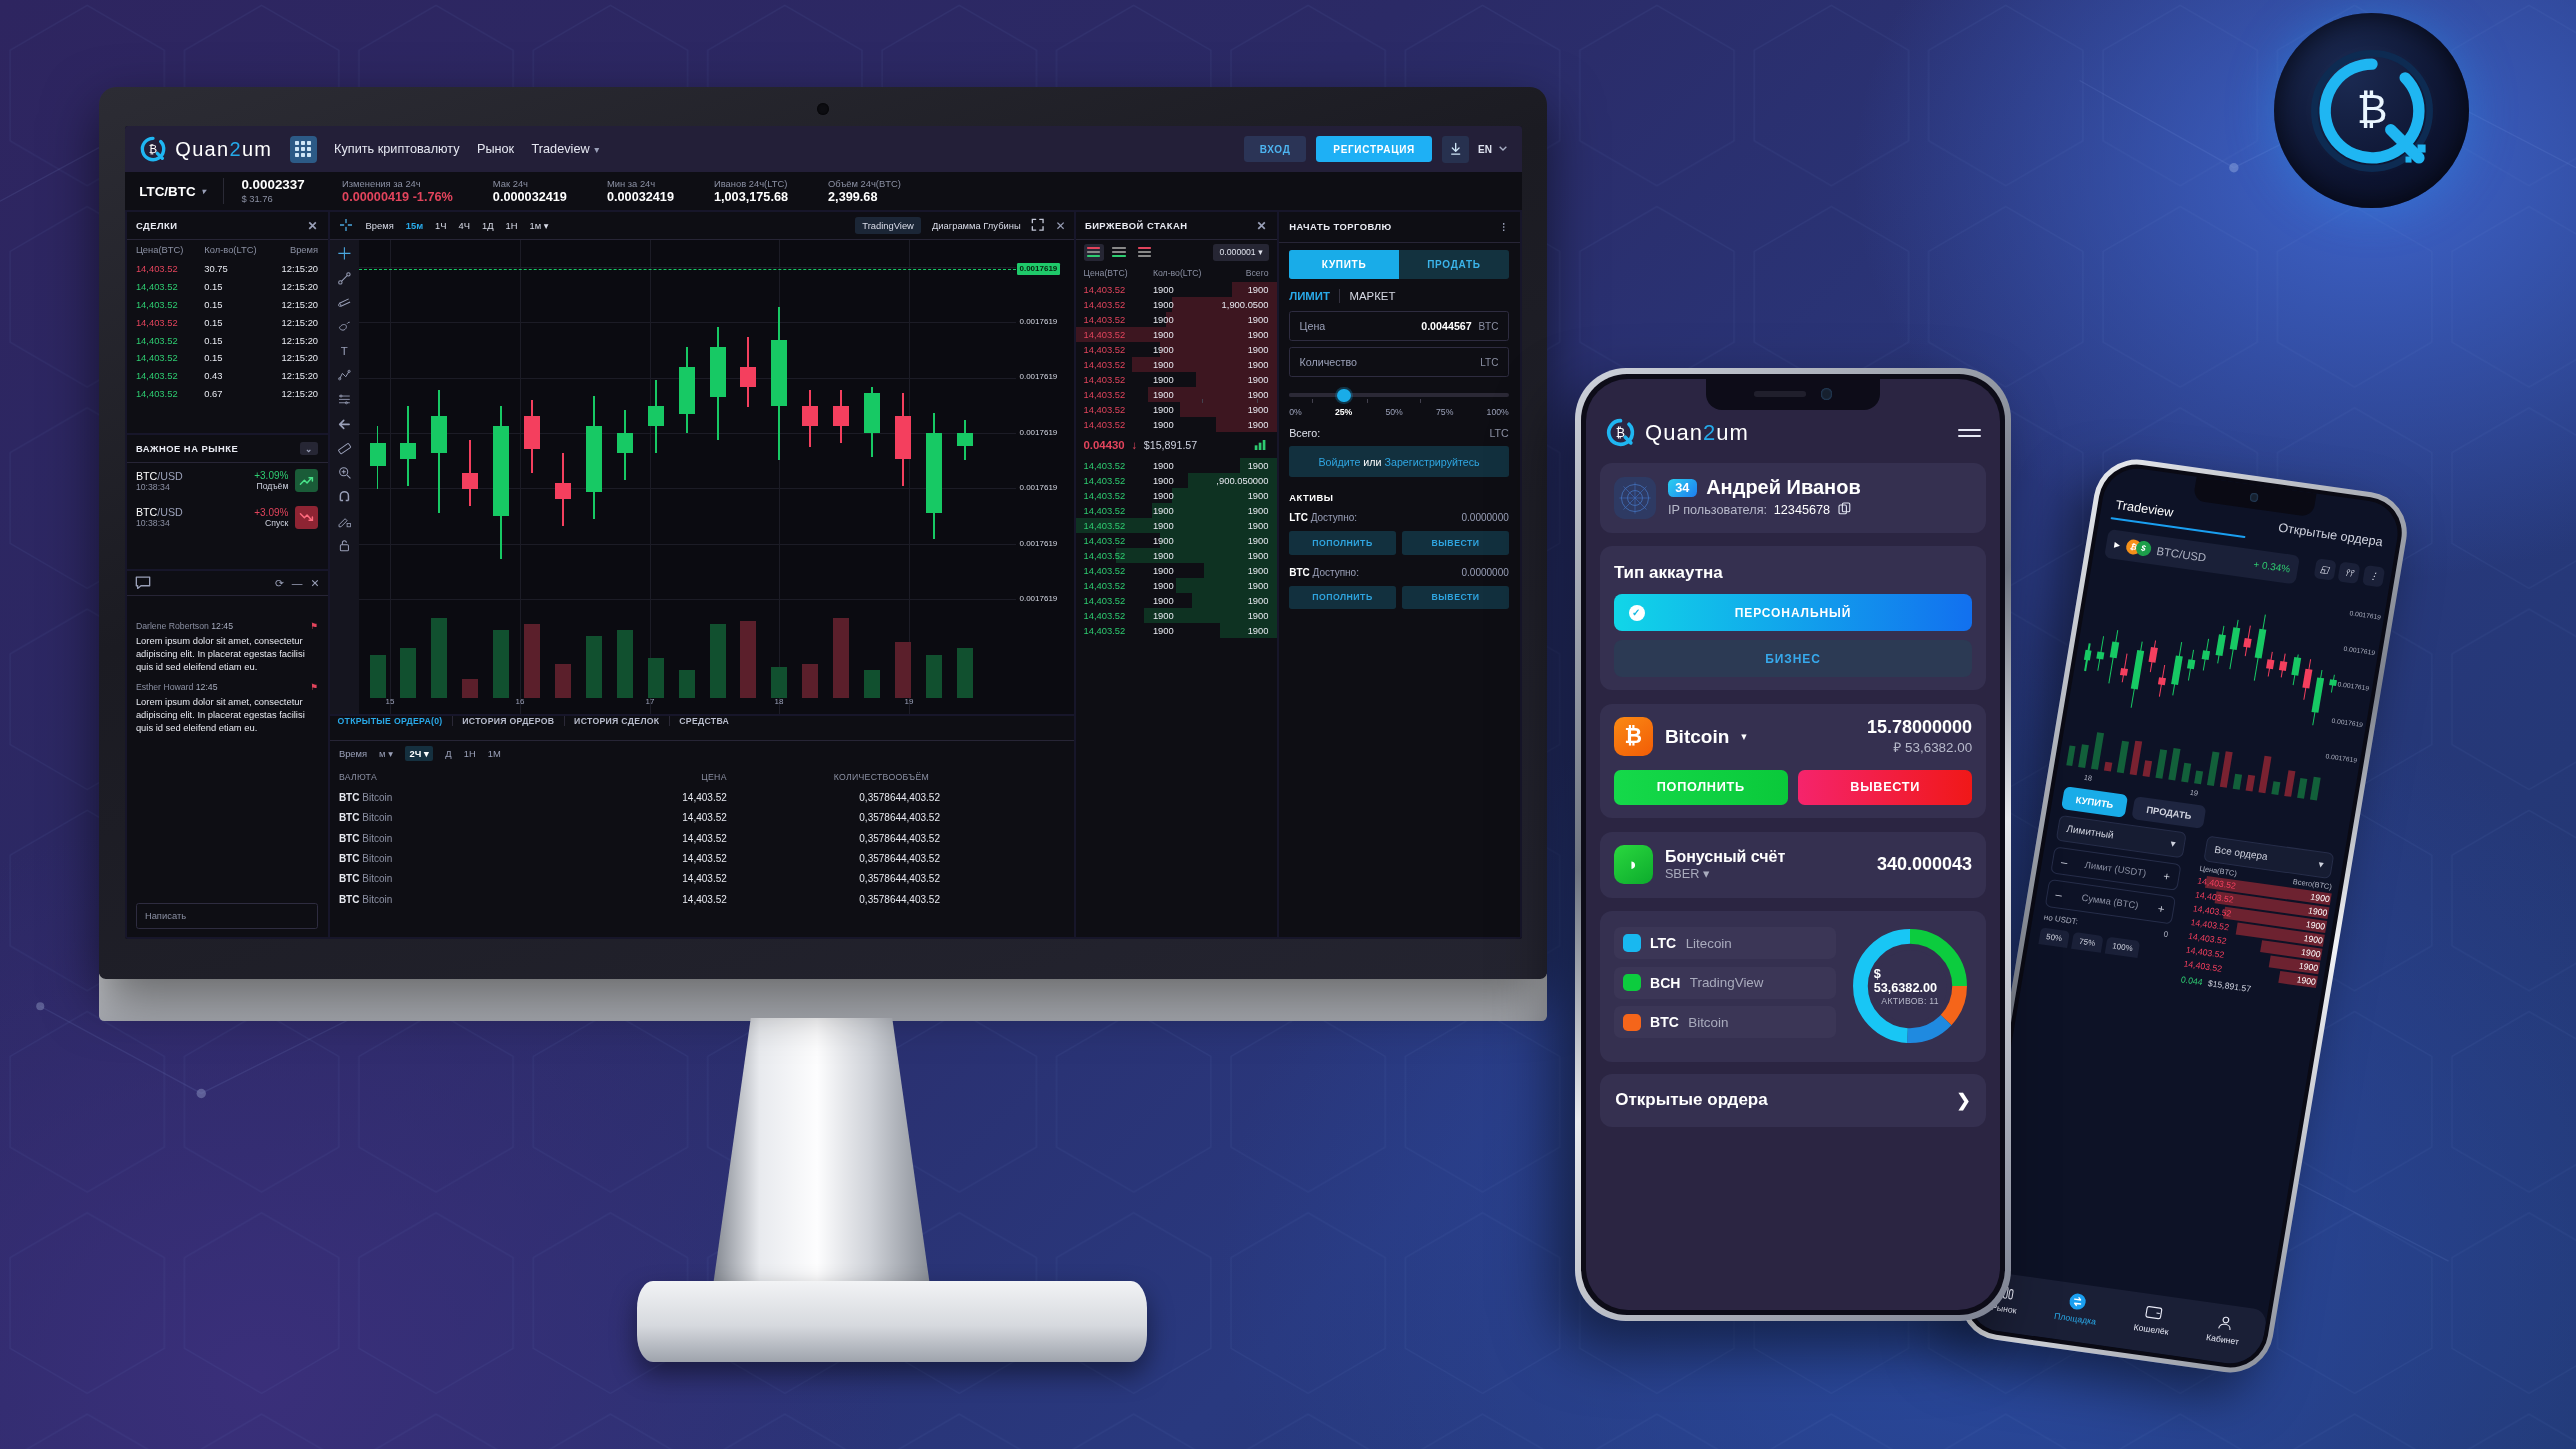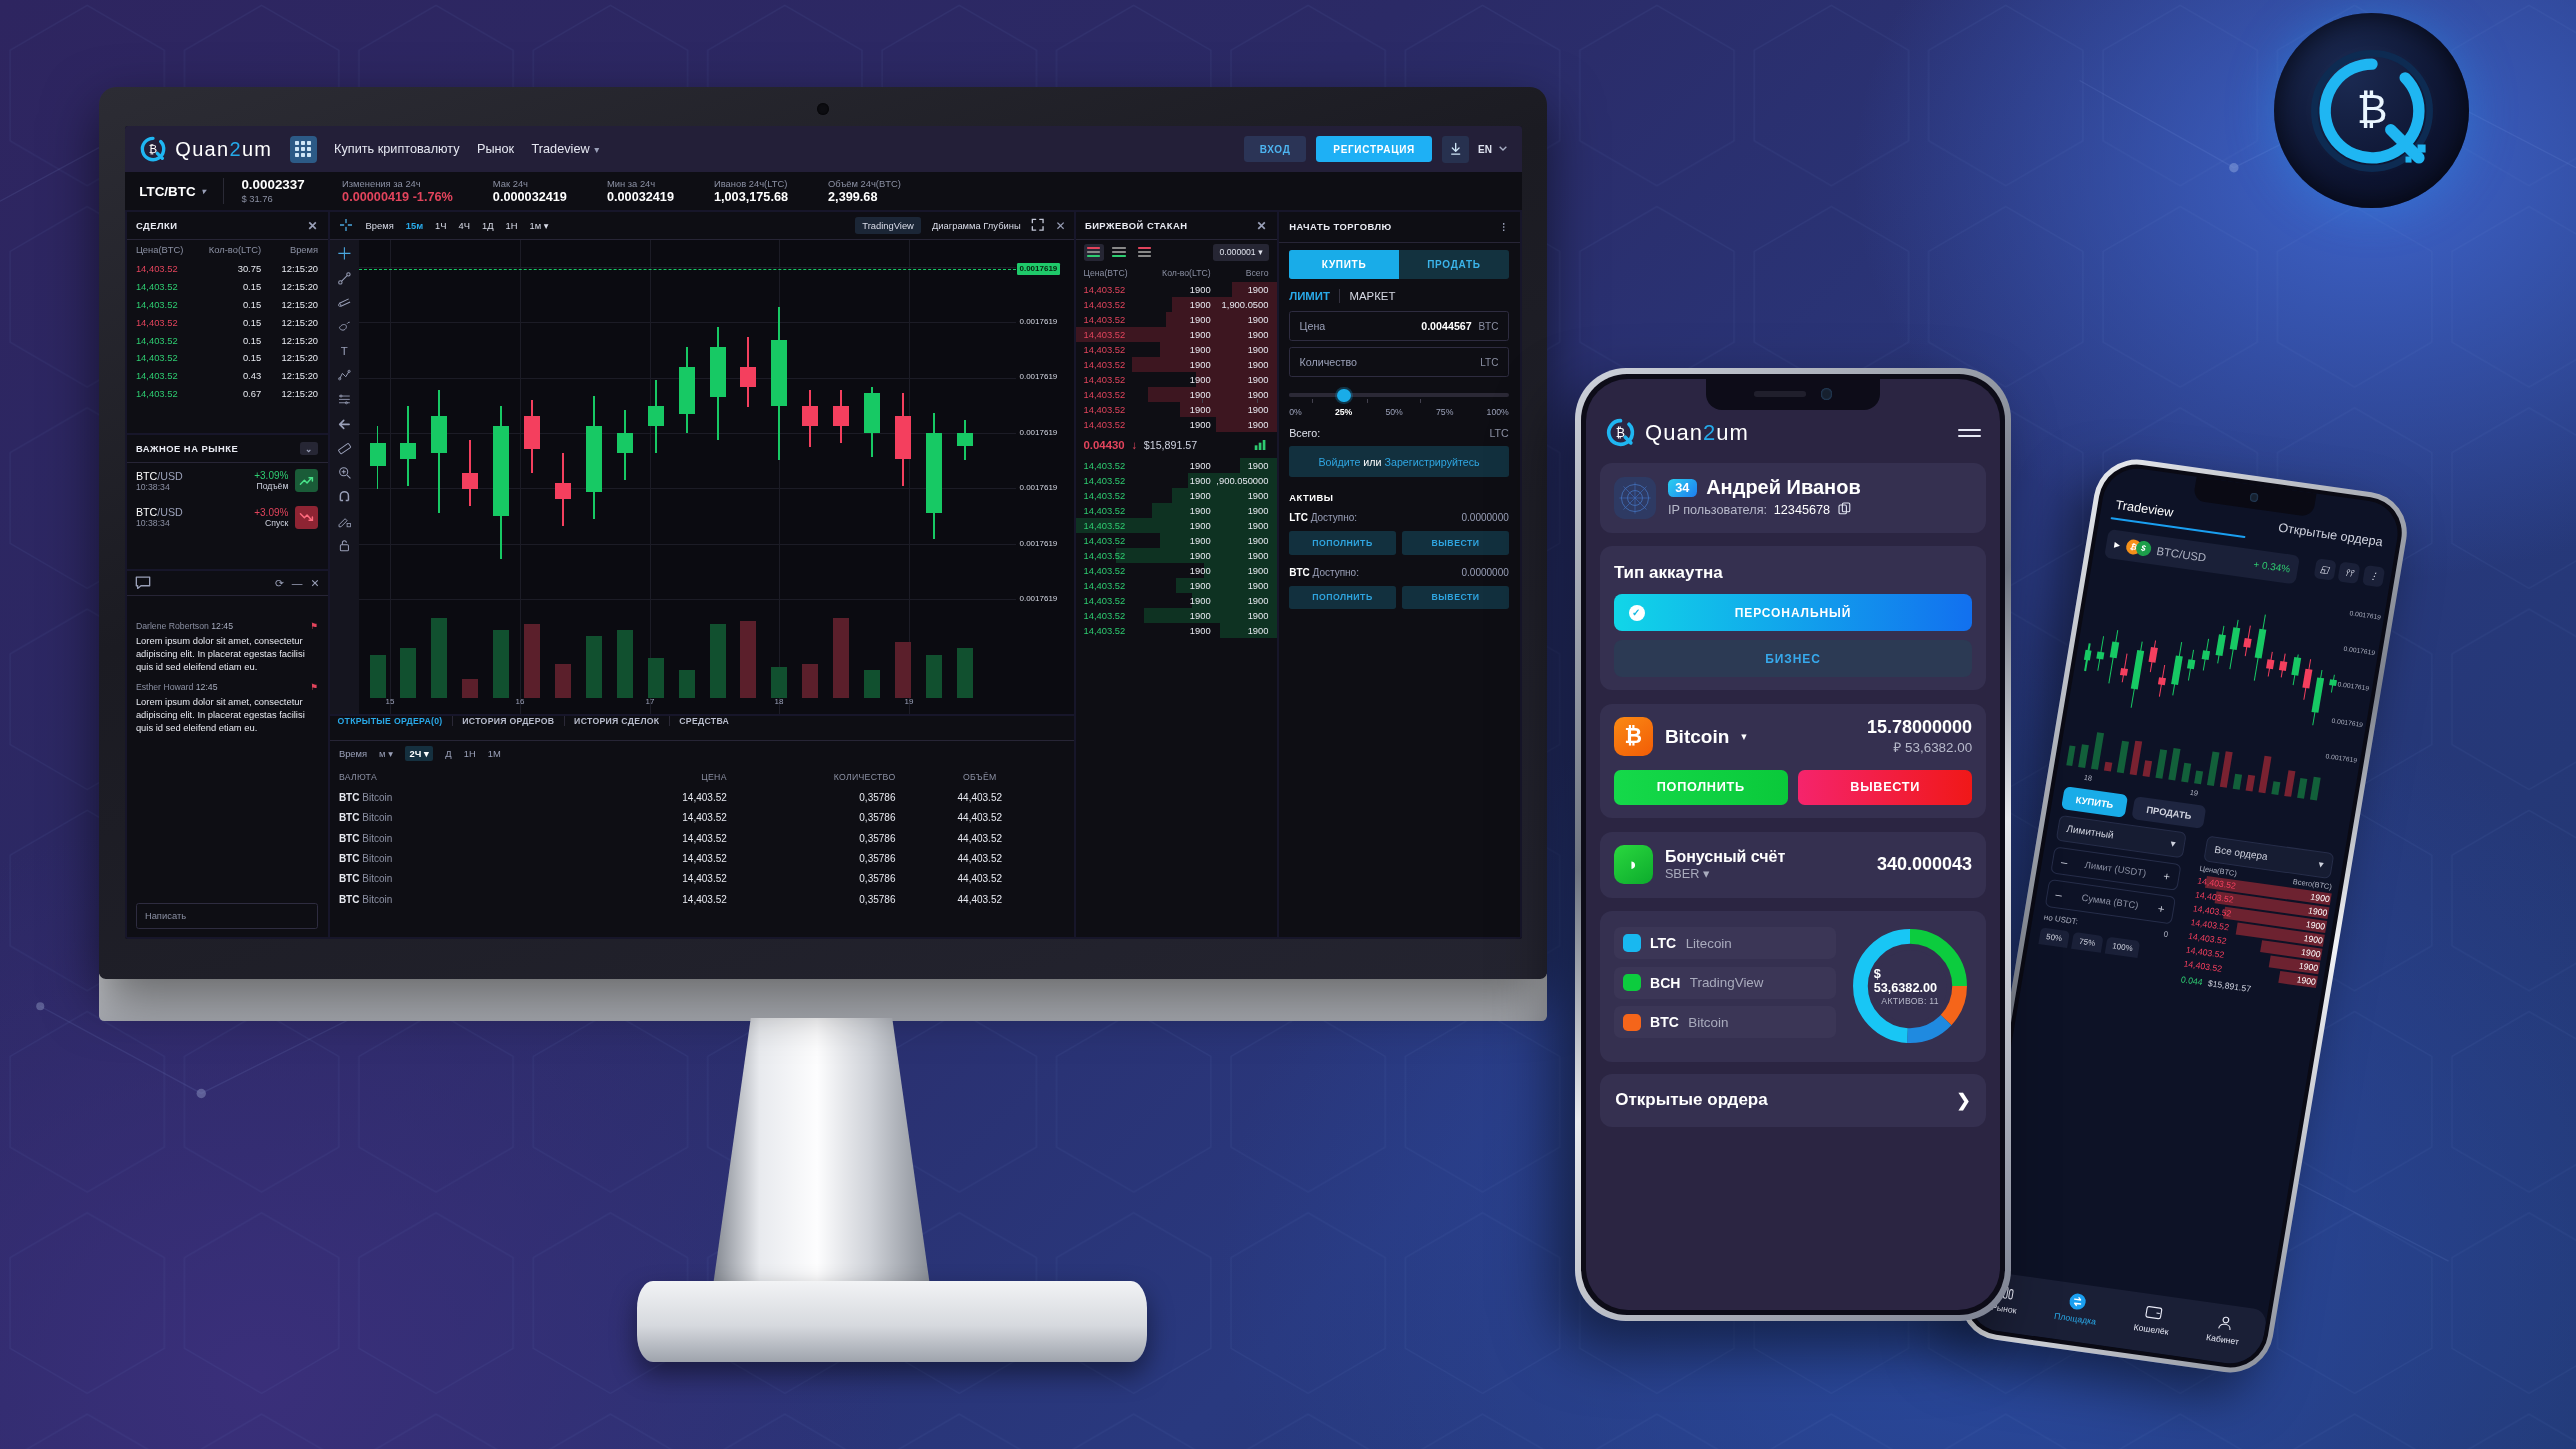--- a/index.html
+++ b/index.html
@@ -78,21 +78,21 @@
   .col-right { width:241px; }
   .panel { background:#0e0e14; display:flex; flex-direction:column; min-height:0; }
   .p-head { height:27px; display:flex; align-items:center; justify-content:space-between;
             padding:0 9.4px; color:#e9ebf3; font-size:9.4px; font-weight:bold; letter-spacing:0.5px; flex:0 0 27px; }
   .p-head .x { color:#9aa0b8; font-size:12px; }
   .p-divider { height:0.7px; background:#272536; }
 
   .tbl { font-size:9.4px; width:100%; }
   .tbl .hr { display:flex; padding:4.7px 9.4px; color:#8b90a3; }
   .tbl .r { display:flex; padding:3.4px 9.4px; }
-  .c1 { flex:1.2; } .c2 { flex:1; text-align:right; } .c3 { flex:1; text-align:right; }
+  .c1 { flex:1.2; } .c2 { flex:1; text-align:left; } .c3 { flex:1; text-align:right; }
   .up { color:#2ecc71; } .down { color:#e2445c; } .wt { color:#e7e9f0; }
 
   .mk-row { display:flex; align-items:center; padding:6.7px 9.4px; gap:6.7px; }
   .mk-row .nm { color:#fff; font-size:10.7px; }
   .mk-row .nm span { color:#9aa0b8; }
   .mk-row .tm { color:#8b90a3; font-size:8.7px; }
   .mk-row .pc { font-size:10px; text-align:right; }
   .mk-badge { width:23px; height:23px; border-radius:3.4px; display:flex; align-items:center; justify-content:center; }
   .mk-badge.g { background:#1a5c38; } .mk-badge.r { background:#8e2433; }
 
@@ -127,21 +127,21 @@
   .tabs { height:24px; display:flex; align-items:flex-start; gap:0; flex:0 0 24px; padding:0 8px; }
   .tab { color:#b9bdcd; font-size:8.7px; font-weight:bold; letter-spacing:0.3px; padding:0 9.4px;
          border-right:0.7px solid #2a2836; }
   .tab:first-child { padding-left:0; }
   .tab.act { color:#29a9e8; }
   .tab:last-child { border-right:none; }
   .ordfilter { display:flex; align-items:center; gap:12px; padding:5.4px 9.4px; color:#9aa0b8; font-size:9.4px; }
   .ordfilter .sel { background:#15303f; color:#fff; padding:2px 4.7px; border-radius:2px; font-weight:bold; }
   .ord-hr { display:flex; padding:5.4px 9.4px; color:#8b90a3; font-size:8.7px; letter-spacing:0.3px; }
   .ord-r { display:flex; padding:4.7px 9.4px; font-size:10px; color:#e7e9f0; }
-  .oc1 { flex:1.3; } .oc2 { flex:1; text-align:right; } .oc3 { flex:1; text-align:right; } .oc4 { flex:1; text-align:center; }
+  .oc1 { flex:1.3; } .oc2 { flex:1; text-align:right; } .oc3 { flex:1; text-align:right; } .oc4 { flex:1; text-align:left; }
   .oc1 span { color:#8b90a3; }
 
   .book-ctl { display:flex; align-items:center; justify-content:space-between; padding:4px 8px; }
   .bk-ico { width:20px; height:17.4px; border-radius:2.7px; display:flex; flex-direction:column; justify-content:center; gap:2px; padding:0 3.4px; }
   .bk-ico.on { background:#262634; }
   .bk-ico i { height:2px; border-radius:0.7px; display:block; }
   .bk-sel { background:#262634; color:#dfe2ec; font-size:8.7px; padding:3.4px 6px; border-radius:2.7px; }
   .bk-hr { display:flex; padding:3.4px 8px 4px; color:#8b90a3; font-size:8.7px; }
   .bk-r { display:flex; padding:2px 8px; font-size:9.4px; position:relative; }
   .bk-r .bar { position:absolute; top:0; bottom:0; right:0; }

